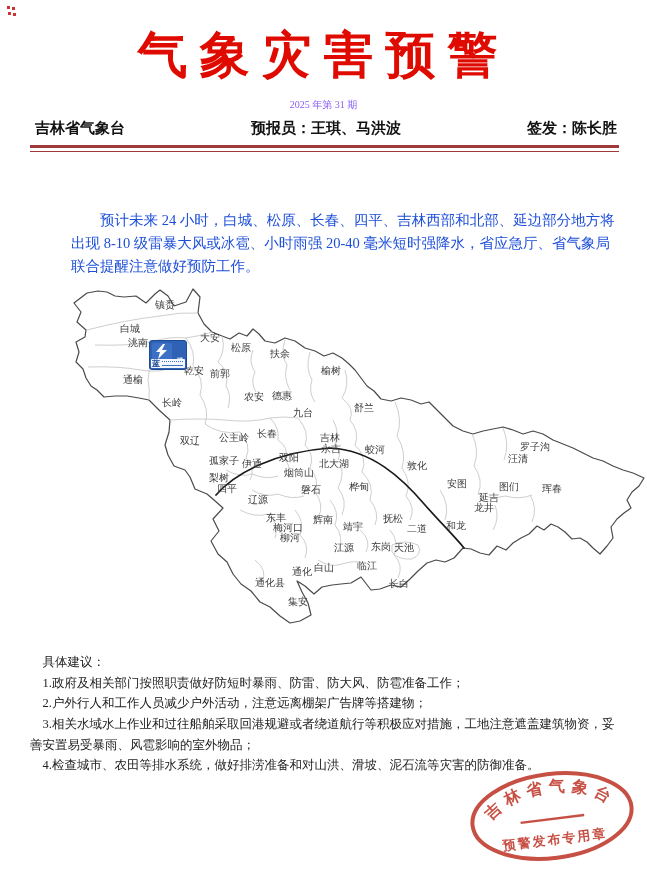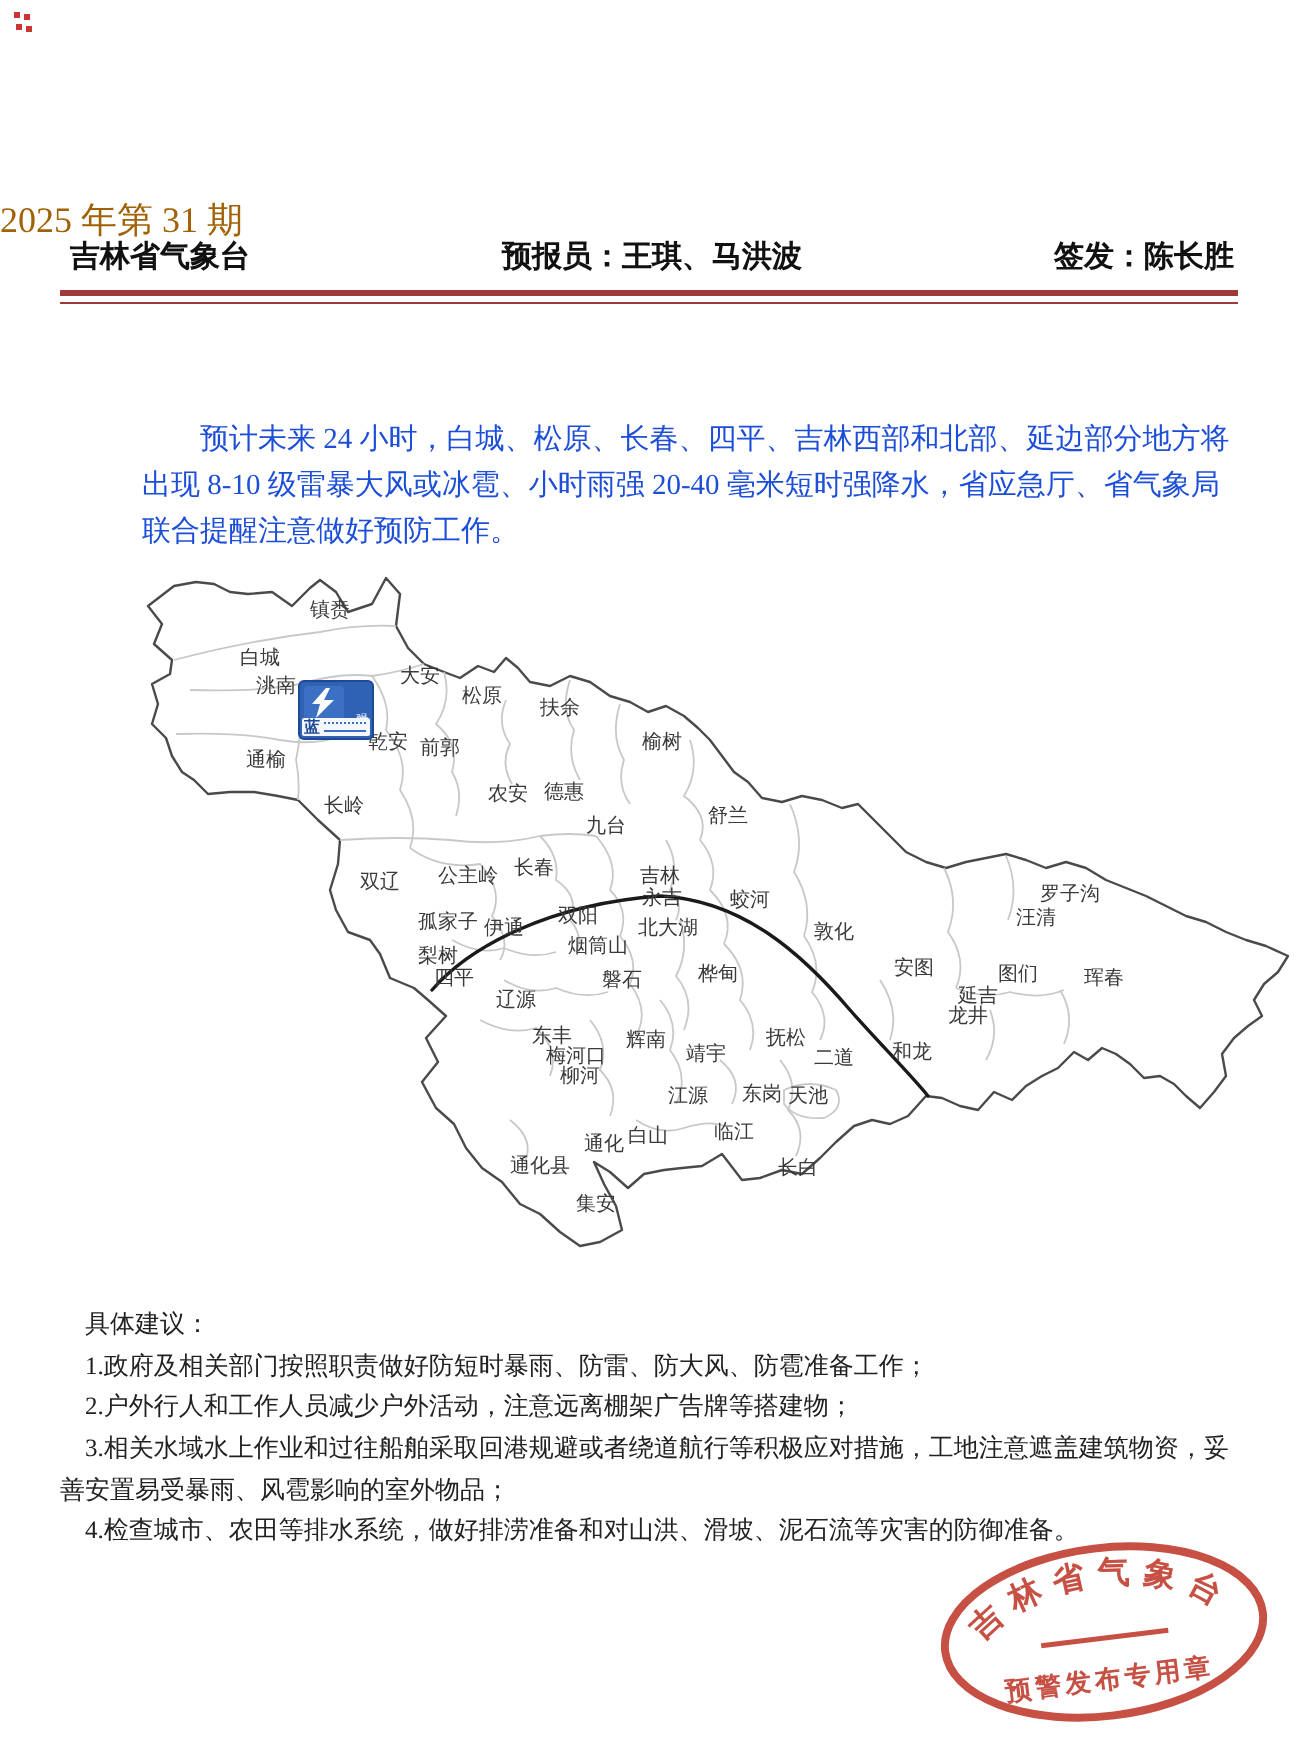--- a/index.html
+++ b/index.html
@@ -11,22 +11,22 @@
   
   .corner-mark{position:absolute;left:7px;top:6px;width:12px;height:12px;}
   .corner-mark i{position:absolute;left:0;top:0;width:3px;height:3px;background:#c33;
     box-shadow:5px 1px 0 #c33, 1px 6px 0 #c33, 6px 7px 0 #c33;}
   
   .doc-title{
     position:absolute;left:0;top:22px;width:100%;text-align:center;
     font-size:50px;font-weight:bold;color:#e00b00;letter-spacing:12px;
   }
   .issue-line{
-    position:absolute;left:0;top:98px;width:100%;
-    font-size:18px;color:#a16207;
+    position:absolute;left:0;top:98px;width:100%;text-align:center;
+    font-size:10px;color:#8b5cf6;
   }
   .info-row{
     position:absolute;left:35px;right:30px;top:117px;height:22px;
     display:flex;justify-content:space-between;align-items:center;
     font-size:15px;font-weight:bold;
   }
   .red-rule{
     position:absolute;left:30px;right:28px;top:145px;height:3px;
     border-top:3px solid #9e3a3a;border-bottom:1px solid #9e3a3a;
   }
@@ -81,20 +81,21 @@
 </style>
 </head>
 <body>
 
 <div id="page">
 
   <span class="corner-mark">
       <i></i>
     </span>
 
+  <div class="doc-title">气象灾害预警</div>
   <div class="issue-line">2025 年第 31 期</div>
 
   <div class="info-row">
     <span>吉林省气象台</span>
     <span>预报员：王琪、马洪波</span>
     <span>签发：陈长胜</span>
   </div>
 
   <div class="red-rule"></div>
 

